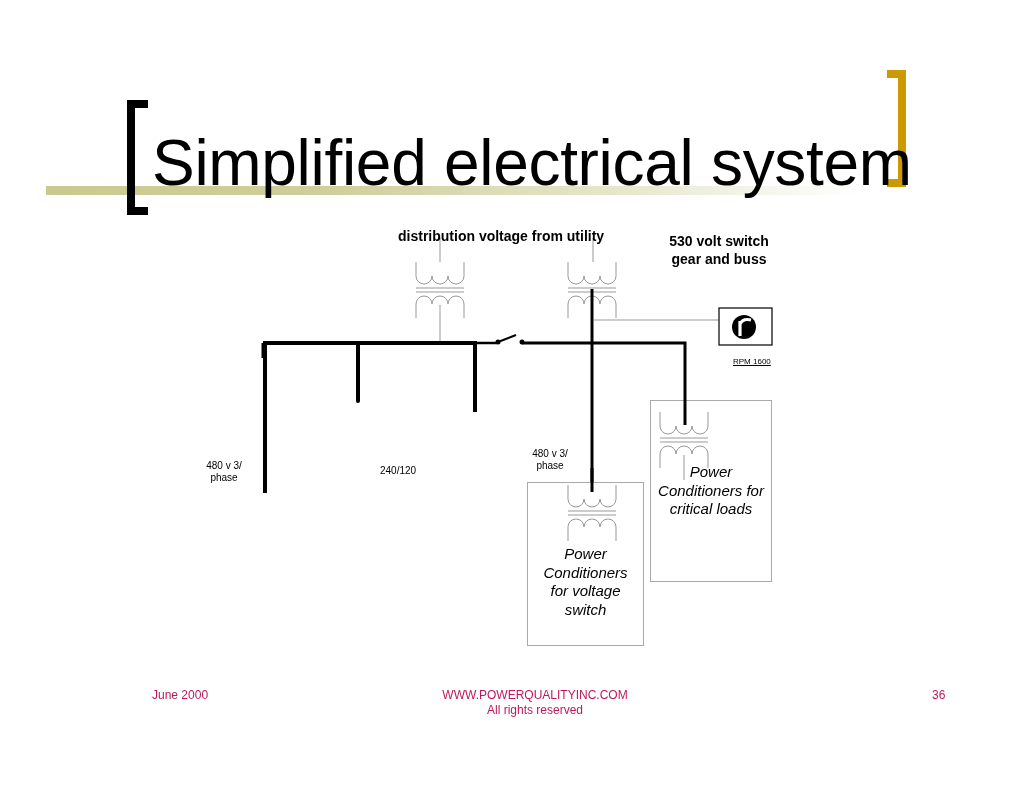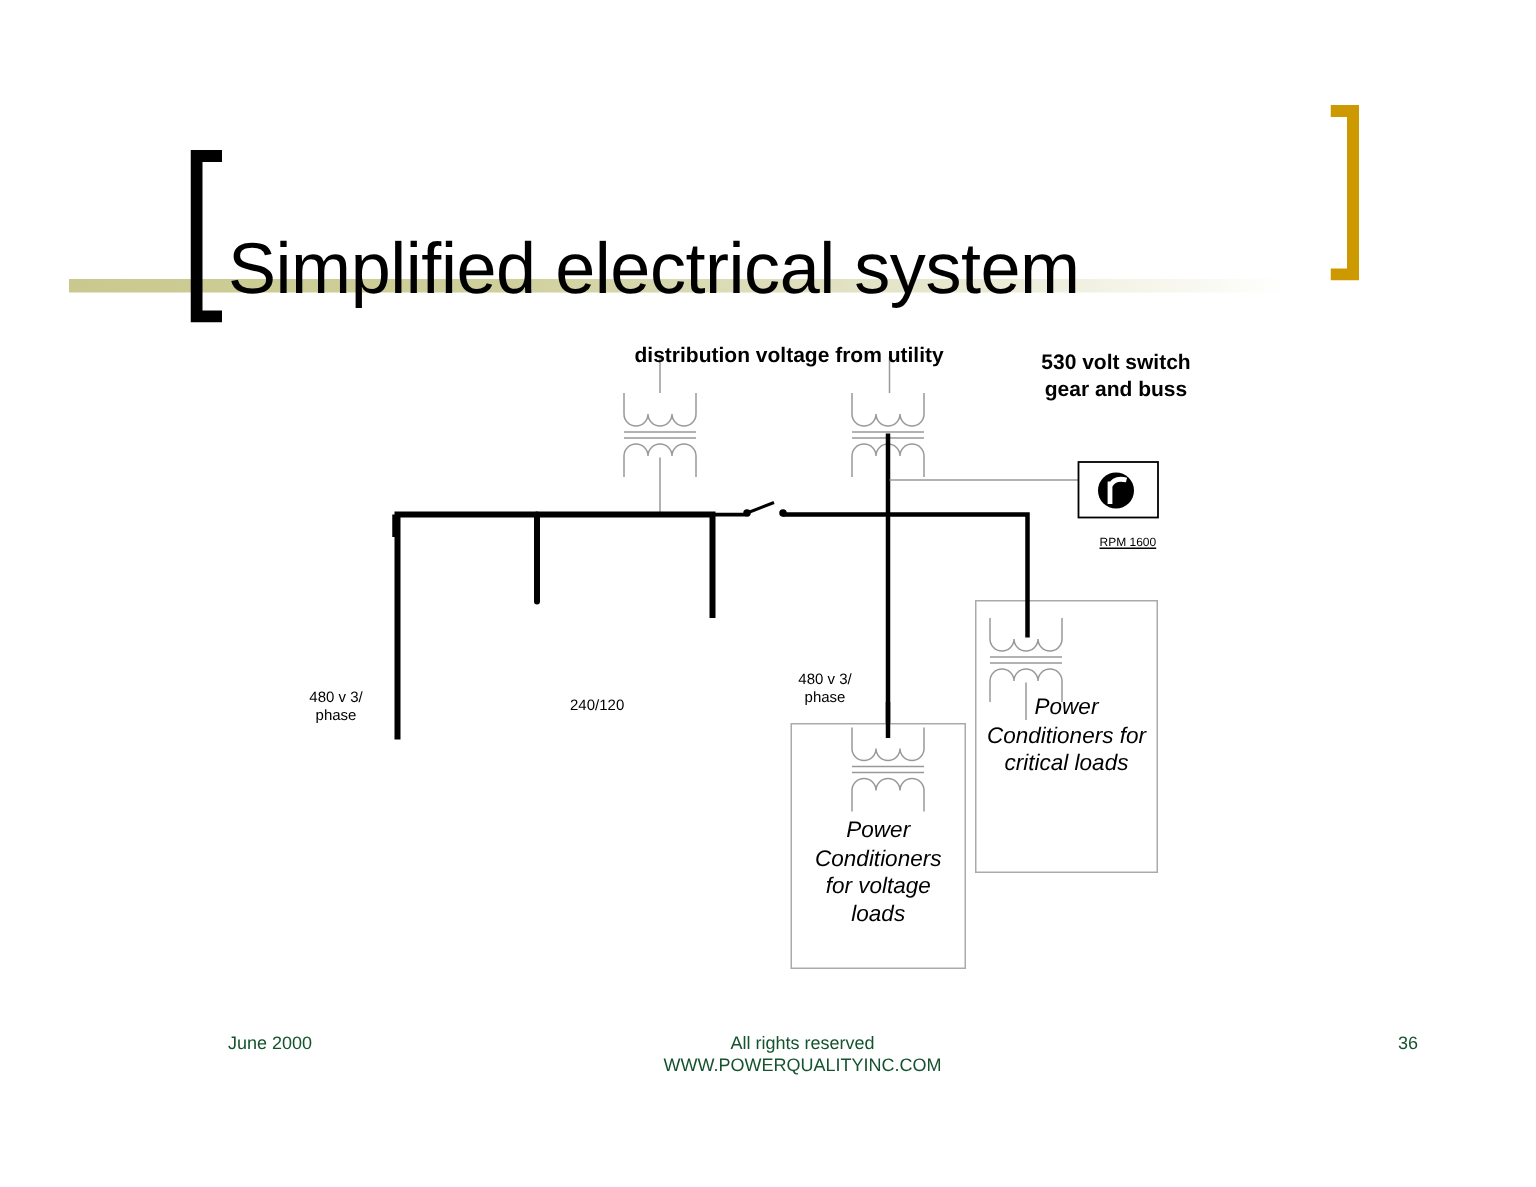--- a/index.html
+++ b/index.html
@@ -2,26 +2,26 @@
 <html><head>
   <meta charset="utf-8">
   <style>
     html, body { margin: 0; padding: 0; background: #ffffff; }
     body { width: 1024px; height: 791px; position: relative; overflow: hidden; font-family: "Liberation Sans", sans-serif; color: #000; }
     .abs { position: absolute; }
     #title-bar { left: 46px; top: 186px; width: 814px; height: 9px;
       background: linear-gradient(to right, #c9c98f 0%, #cfcf9c 35%, #e6e6cc 70%, #ffffff 100%); }
     #left-bracket { left: 127px; top: 100px; width: 21px; height: 115px; }
     #right-bracket { left: 887px; top: 70px; width: 19px; height: 117px; }
-    #title { left: 152px; top: 150px; font-size: 48px; line-height: 60px; white-space: nowrap; letter-spacing: -0.3px; }
+    #title { left: 152px; top: 133px; font-size: 64px; line-height: 60px; white-space: nowrap; letter-spacing: -0.3px; }
     .lbl { position: absolute; font-size: 10px; line-height: 12px; text-align: center; white-space: nowrap; }
-    .bold { font-weight: bold; font-size: 14px; line-height: 18px; margin-left: 25px; }
+    .bold { font-weight: bold; font-size: 14px; line-height: 18px; }
     .box-text { position: absolute; text-align: center; font-size: 15px; line-height: 18.5px; font-style: italic; }
     #diagram { position: absolute; left: 0; top: 0; }
-    .footer { position: absolute; font-size: 12px; line-height: 15px; color: #14532d; }
+    .footer { position: absolute; font-size: 12px; line-height: 15px; color: #be185d; }
   </style>
 </head>
 <body>
 
 <div id="title-bar" class="abs"></div>
 <svg id="left-bracket" class="abs" viewBox="0 0 21 115">
   <path d="M0,0 H21 V8 H8 V107 H21 V115 H0 Z" fill="#000"></path>
 </svg>
 <svg id="right-bracket" class="abs" viewBox="0 0 19 117">
   <path d="M0,0 H19 V117 H0 V109 H11 V8 H0 Z" fill="#CC9900"></path>
@@ -107,26 +107,26 @@
 <div class="lbl" style="left:380px; top:465px;text-align:right;">240/120</div>
 <div class="lbl" style="left:522px; top:448px; width:56px;">
   <div>480 v 3/</div>
   <div>phase</div>
 </div>
 
 <div class="box-text" style="left:528px; top:545px; width:115px;">
   <div>Power</div>
   <div>Conditioners</div>
   <div>for voltage</div>
-  <div>loads</div>
+  <div>switch</div>
 </div>
 <div class="box-text" style="left:651px; top:463px; width:120px;">
   <div>Power</div>
   <div>Conditioners for</div>
   <div>critical loads</div>
 </div>
 
 <div class="footer" style="left:152px; top:688px;">June 2000</div>
 <div class="footer" style="left:400px; top:688px; width:270px; text-align:center;">
+  <div>WWW.POWERQUALITYINC.COM</div>
   <div>All rights reserved</div>
-  <div>WWW.POWERQUALITYINC.COM</div>
 </div>
 <div class="footer" style="left:932px; top:688px;">36</div>
 
 </body></html>

